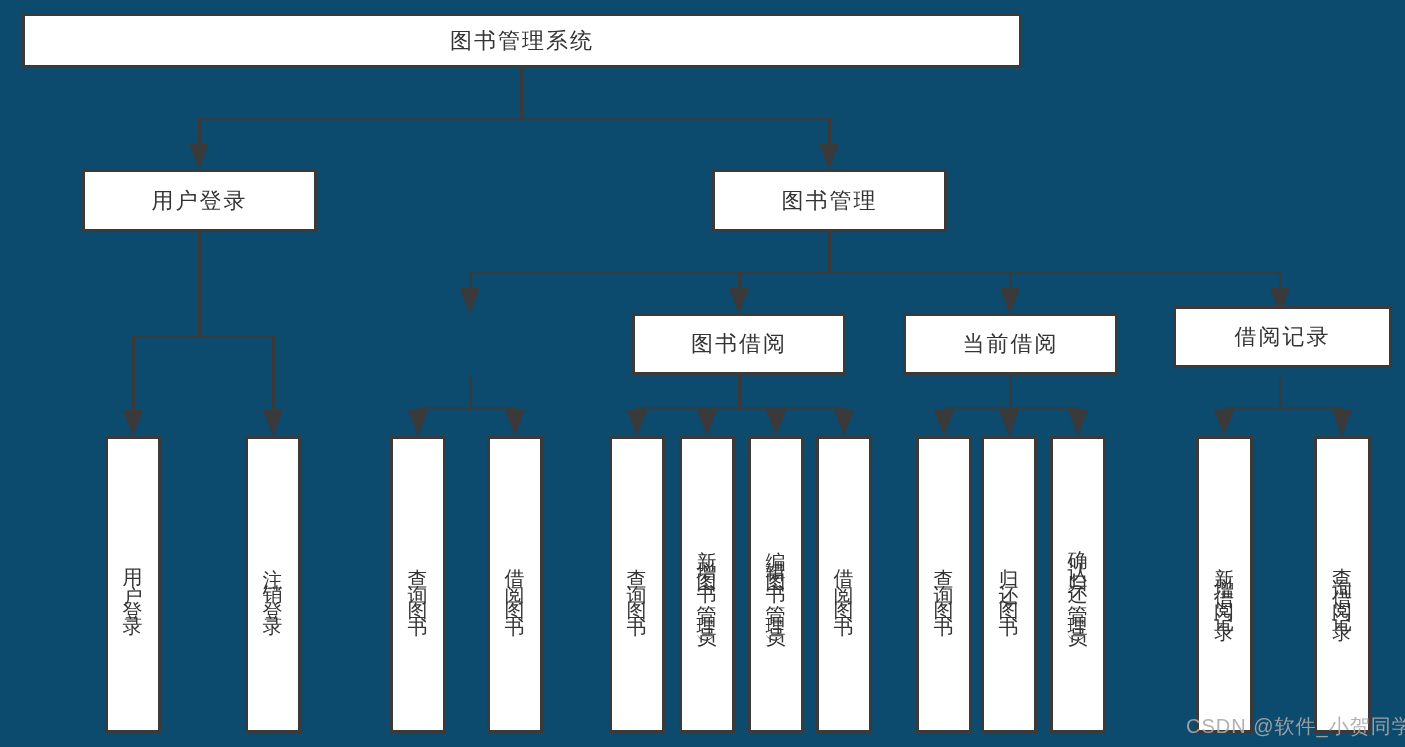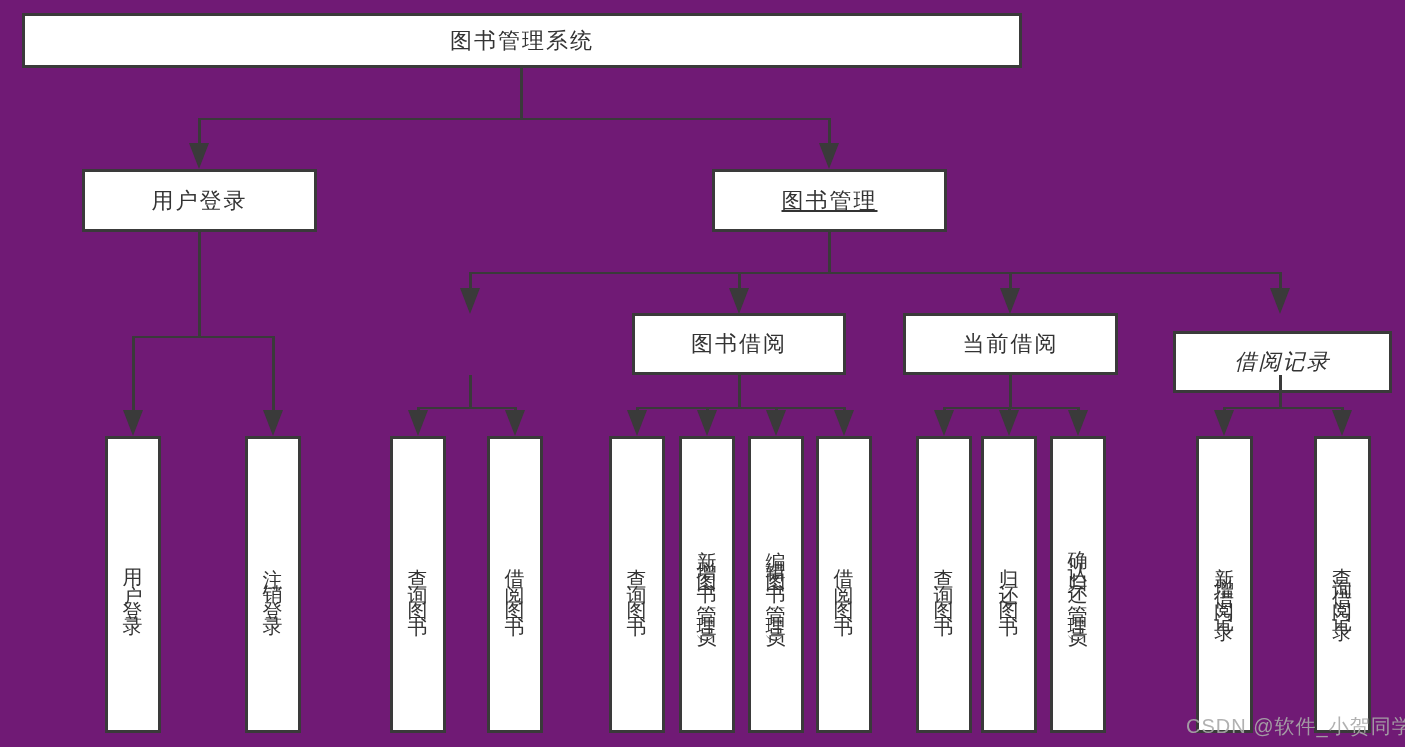--- a/index.html
+++ b/index.html
@@ -1,20 +1,20 @@
 <!DOCTYPE html>
 <html><head>
 <meta charset="utf-8">
 <style>
   html, body { margin: 0; padding: 0; background: #ffffff; }
   .stage {
     position: relative;
     width: 1405px;
     height: 747px;
-    background: #701a75;
+    background: #0c4a6e;
     font-family: "Liberation Sans", "DejaVu Sans", sans-serif;
     overflow: hidden;
   }
   .box {
     position: absolute;
     box-sizing: border-box;
     border: 3px solid #3a3a3a;
     background: #ffffff;
     display: flex;
     align-items: center;
@@ -63,21 +63,21 @@
   <div class="line" style="left:520px; top:68px; width:2.5px; height:50px;"></div>
   <div class="line" style="left:198px; top:117.5px; width:633px; height:2.5px;"></div>
   <div class="line" style="left:198px; top:118px; width:2.5px; height:27px;"></div>
   <div class="arrow" style="left:189px; top:143px;"></div>
   <div class="line" style="left:828px; top:118px; width:2.5px; height:27px;"></div>
   <div class="arrow" style="left:819px; top:143px;"></div>
 
   <div class="box hbox" style="left:82px; top:169px; width:235px; height:63px;">
     <span>用户登录</span>
   </div>
-  <div class="box hbox" style="left:712px; top:169px; width:235px; height:63px;text-decoration:underline;">
+  <div class="box hbox" style="left:712px; top:169px; width:235px; height:63px;">
     <span>图书管理</span>
   </div>
 
   <div class="line" style="left:198px; top:232px; width:2.5px; height:104px;"></div>
   <div class="line" style="left:132px; top:335.5px; width:142px; height:2.5px;"></div>
   <div class="line" style="left:132px; top:336px; width:2.5px; height:75px;"></div>
   <div class="arrow" style="left:123px; top:410px;"></div>
   <div class="line" style="left:272px; top:336px; width:2.5px; height:75px;"></div>
   <div class="arrow" style="left:263px; top:410px;"></div>
 
@@ -91,21 +91,21 @@
   <div class="arrow" style="left:1000px; top:288px;"></div>
   <div class="line" style="left:1279px; top:272px; width:2.5px; height:17px;"></div>
   <div class="arrow" style="left:1270px; top:288px;"></div>
 
   <div class="box hbox" style="left:632px; top:313px; width:214px; height:62px;text-align:center;">
     <span>图书借阅</span>
   </div>
   <div class="box hbox" style="left:903px; top:313px; width:215px; height:62px;text-align:right;">
     <span>当前借阅</span>
   </div>
-  <div class="box hbox" style="left:1173px; top:331px; width:219px; height:62px;font-style:italic;">
+  <div class="box hbox" style="left:1173px; top:306px; width:219px; height:62px;">
     <span>借阅记录</span>
   </div>
 
   <div class="line" style="left:469px; top:375px; width:2.5px; height:33px;"></div>
   <div class="line" style="left:417px; top:406.5px; width:100px; height:2.5px;"></div>
   <div class="line" style="left:417px; top:407px; width:2.5px; height:6px;"></div>
   <div class="arrow" style="left:408px; top:410px;"></div>
   <div class="line" style="left:514px; top:407px; width:2.5px; height:6px;"></div>
   <div class="arrow" style="left:505px; top:410px;"></div>
 

